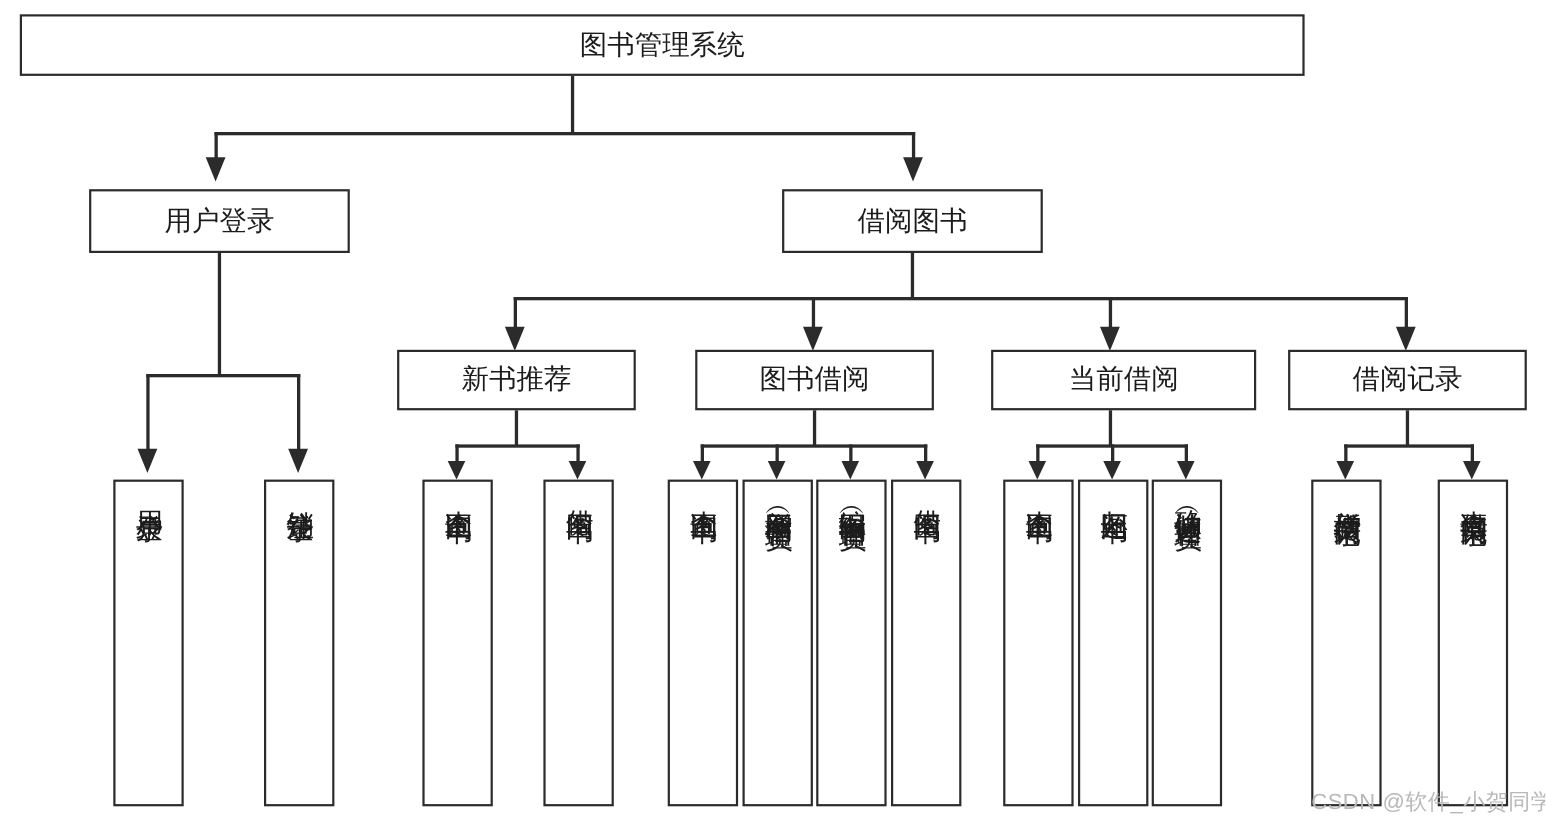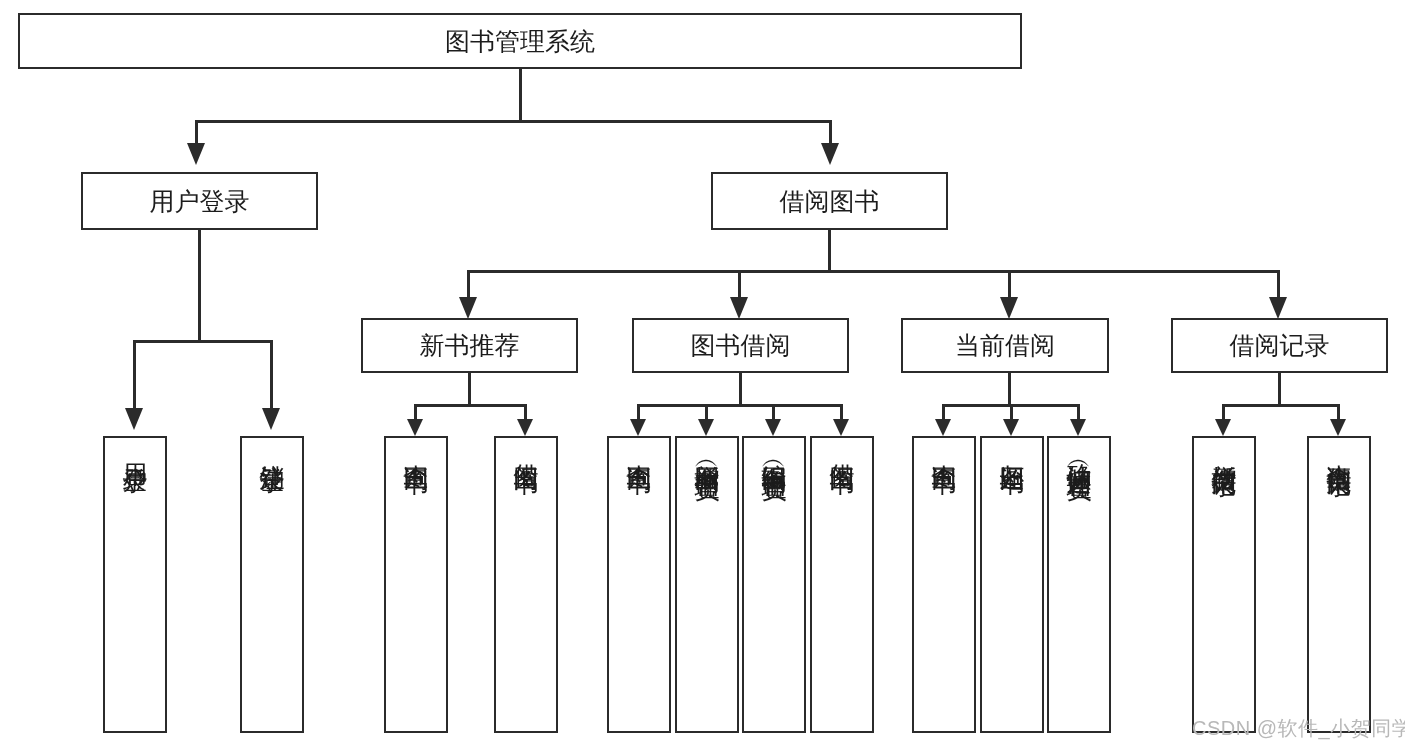--- a/index.html
+++ b/index.html
@@ -70,21 +70,21 @@
     white-space:nowrap;
     letter-spacing:0.5px;
     pointer-events:none;
   }
 </style>
 </head>
 <body>
 
 <div id="canvas">
 
-  <div class="node root" style="left:18px; top:13px; width:1004px; height:56px;">
+  <div class="node root" style="left:18px; top:13px; width:1168px; height:56px;">
     <span>图书管理系统</span>
   </div>
 
   <div class="vline" style="left:519px; top:69px; width:3px; height:53px;"></div>
 
   <div class="hline" style="left:195px; top:120px; width:637px; height:3px;"></div>
 
   <div class="vline" style="left:195px; top:120px; width:3px; height:25px;"></div>
   <div class="arrow" style="left:187px; top:143px;"></div>
   <div class="vline" style="left:829px; top:120px; width:3px; height:25px;"></div>
@@ -121,21 +121,21 @@
   <div class="arrow" style="left:1269px; top:297px;"></div>
 
   <div class="node lvl3" style="left:632px; top:318px; width:217px; height:55px;">
     <span>图书借阅</span>
   </div>
 
   <div class="node lvl3" style="left:361px; top:318px; width:217px; height:55px;">
     <span>新书推荐</span>
   </div>
 
-  <div class="node lvl3" style="left:901px; top:318px; width:208px; height:55px;">
+  <div class="node lvl3" style="left:901px; top:318px; width:241px; height:55px;">
     <span>当前借阅</span>
   </div>
 
   <div class="node lvl3" style="left:1171px; top:318px; width:217px; height:55px;align-items:center;">
     <span>借阅记录</span>
   </div>
 
   <div class="vline" style="left:468px; top:373px; width:3px; height:33px;"></div>
   <div class="hline" style="left:414px; top:404px; width:113px; height:3px;"></div>
   <div class="vline" style="left:414px; top:404px; width:3px; height:18px;"></div>

